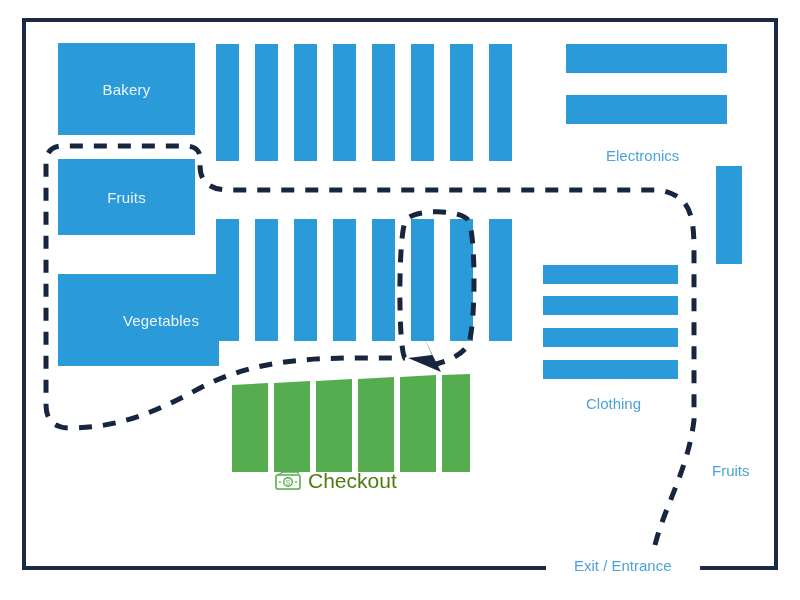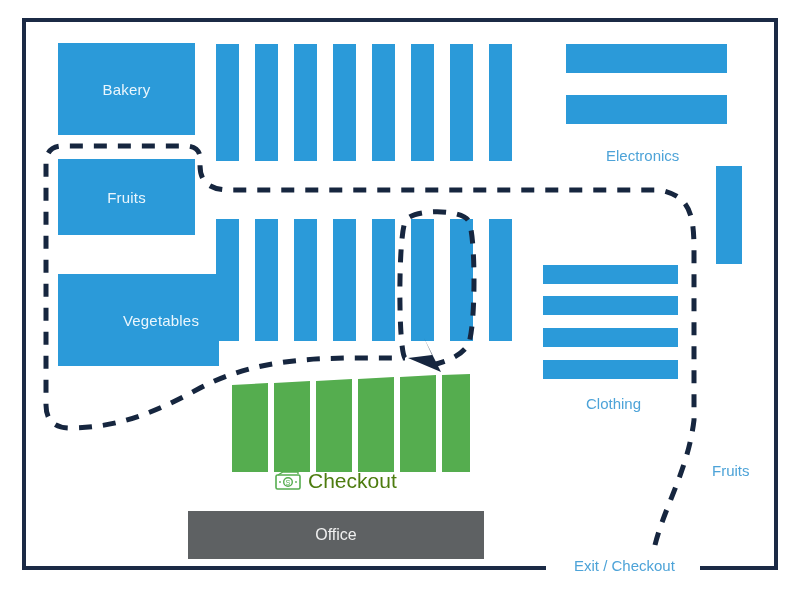--- a/index.html
+++ b/index.html
@@ -148,23 +148,20 @@
       <path d="M4 5 L9 2 L24 2 L24 4" fill="none" stroke="#55ad4f" stroke-width="1.4"></path>
       <rect x="2" y="5" width="24" height="14" rx="1.5" fill="none" stroke="#55ad4f" stroke-width="1.6"></rect>
       <circle cx="14" cy="12" r="4.3" fill="none" stroke="#55ad4f" stroke-width="1.4"></circle>
       <text x="14" y="15.2" text-anchor="middle" font-size="7.2" fill="#55ad4f" font-family="Liberation Sans, sans-serif">S</text>
       <circle cx="6" cy="12" r="0.9" fill="#55ad4f"></circle>
       <circle cx="22" cy="12" r="0.9" fill="#55ad4f"></circle>
     </svg>
     <span class="map-label green" style="position:static;">Checkout</span>
   </div>
 
-  <div class="fixture grey" style="left:188px; top:511px; width:296px; height:48px; display:flex; align-items:center; justify-content:center;">
-    <span style="color:#f0f0f0; font-size:16px;">Office</span>
-  </div>
 
   <svg class="overlay" viewBox="0 0 800 600">
 
     <path d="M 655 545
              C 665 505, 688 470, 694 420
              L 694 250
              C 694 215, 690 196, 660 190
              L 230 190
              C 205 190, 200 178, 200 165
              L 200 158
@@ -180,15 +177,15 @@
     <path d="M 405 358
              C 398 350, 398 230, 406 220
              C 414 209, 460 209, 468 220
              C 476 230, 476 330, 468 345
              C 460 357, 445 362, 432 365" fill="none" stroke="#16263f" stroke-width="5" stroke-dasharray="13 11" stroke-linecap="butt"></path>
 
     <polygon points="441,372 408,358 432,355 424,338" fill="#16263f"></polygon>
   </svg>
 
 
-  <div class="map-label" style="left:574px; top:557px;">Exit / Checkout</div>
+  <div class="map-label" style="left:574px; top:557px;">Exit / Entrance</div>
 
 </div>
 
 </body></html>

